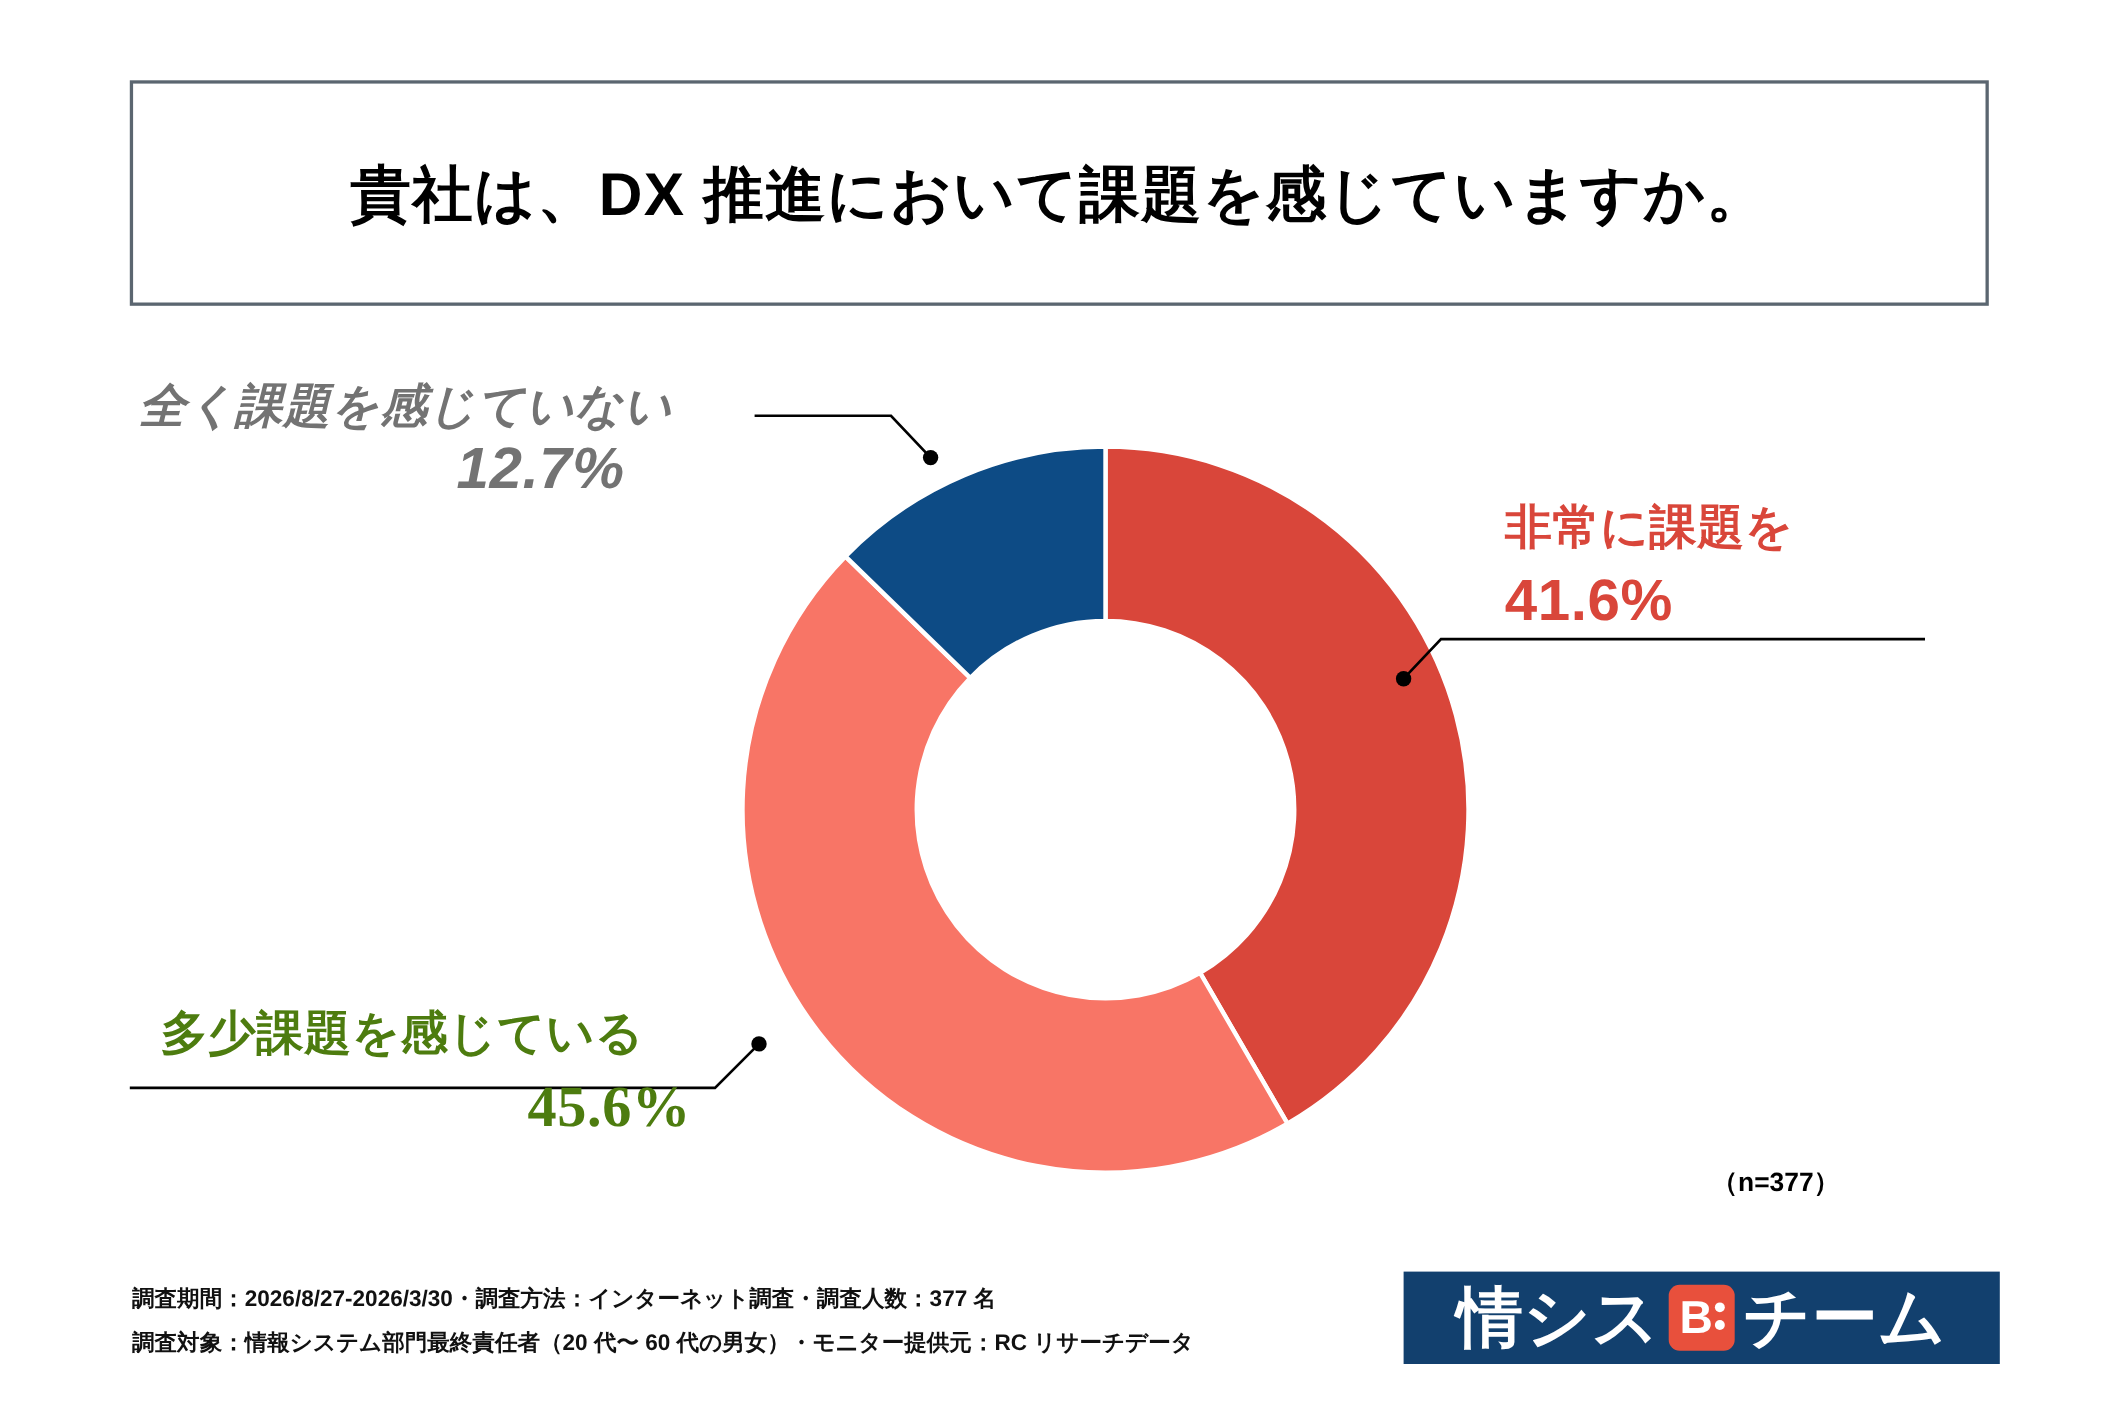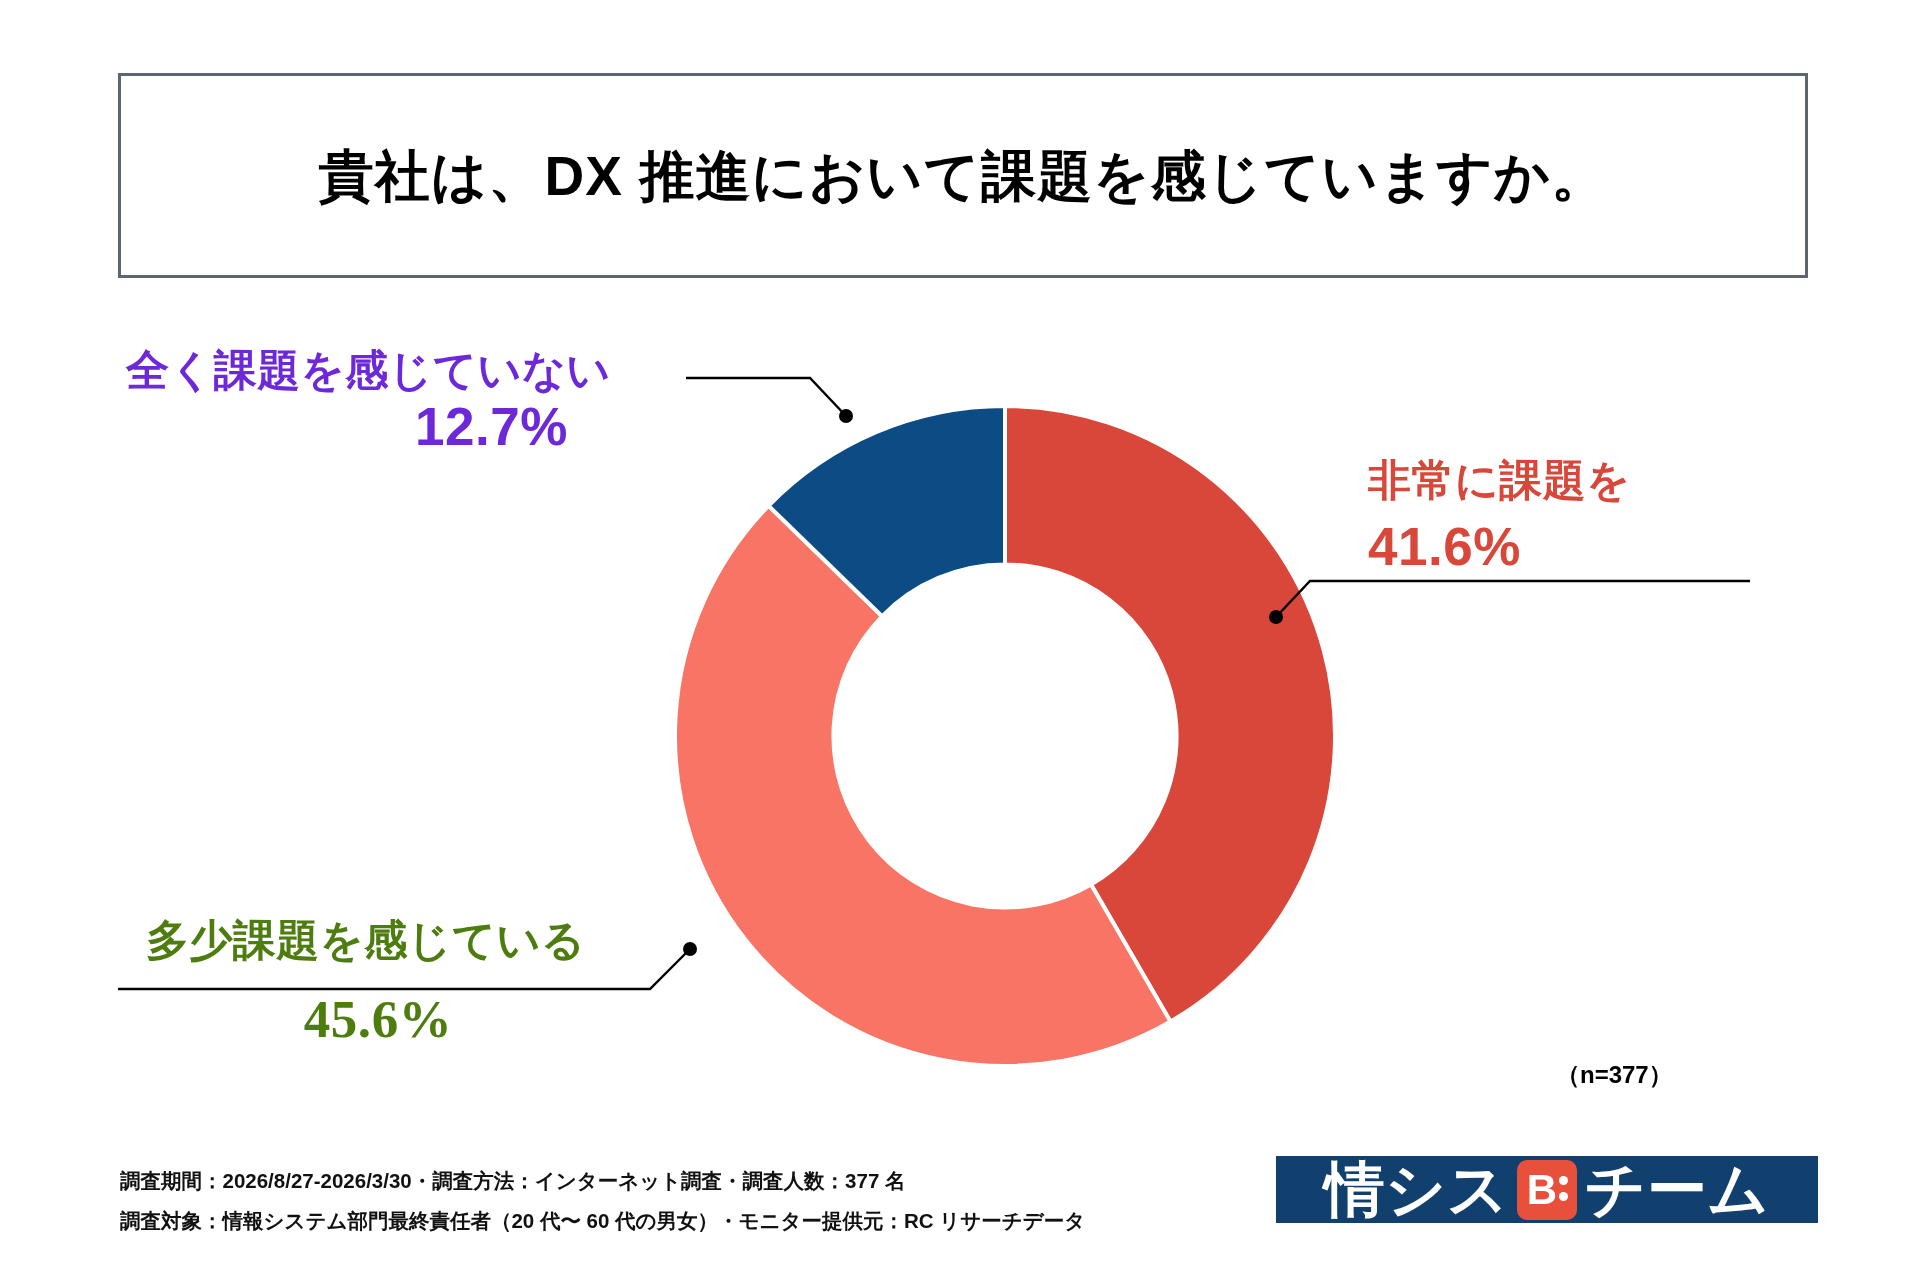--- a/index.html
+++ b/index.html
@@ -76,23 +76,24 @@
     display: block;
     font-size: 43px;
     font-weight: bold;
     letter-spacing: 0.01em;
   }
 
   
   .cal-none {
     left: 126px;
     top: 330px;
-    color: #6d28d9;
+    color: #737373;
     text-align: right;
     width: 560px;
+    font-style: italic;
   }
   .cal-none .cap { text-align: left; }
   .cal-none .pct { padding-right: 118px; margin-top: 2px;}
 
   
   .cal-very {
     left: 1368px;
     top: 440px;
     color: #d9463a;
     text-align: left;
@@ -102,21 +103,21 @@
   
   .cal-some {
     left: 128px;
     top: 900px;
     color: #4d7c0f;
     text-align: right;
     width: 530px;
     font-family: Liberation Serif, serif;
   }
   .cal-some .cap { text-align: left; padding-left: 18px;}
-  .cal-some .pct { text-align: center; margin-top: 24px; padding-right: 30px;}
+  .cal-some .pct { margin-top: 12px; padding-right: 30px;}
 
   
   .leaders {
     position: absolute;
     left: 0; top: 0;
     width: 1920px;
     height: 1280px;
     pointer-events: none;
   }
 
@@ -142,21 +143,21 @@
     line-height: 1.95;
     white-space: nowrap;
   }
 
   
   .logo {
     position: absolute;
     left: 1276px;
     top: 1140px;
     width: 542px;
-    height: 67px;
+    height: 84px;
     background: #12406e;
     display: flex;
     align-items: center;
     justify-content: center;
     gap: 4px;
     padding: 0 10px;
     box-sizing: border-box;
   }
   .logo-text {
     font-size: 60px;

